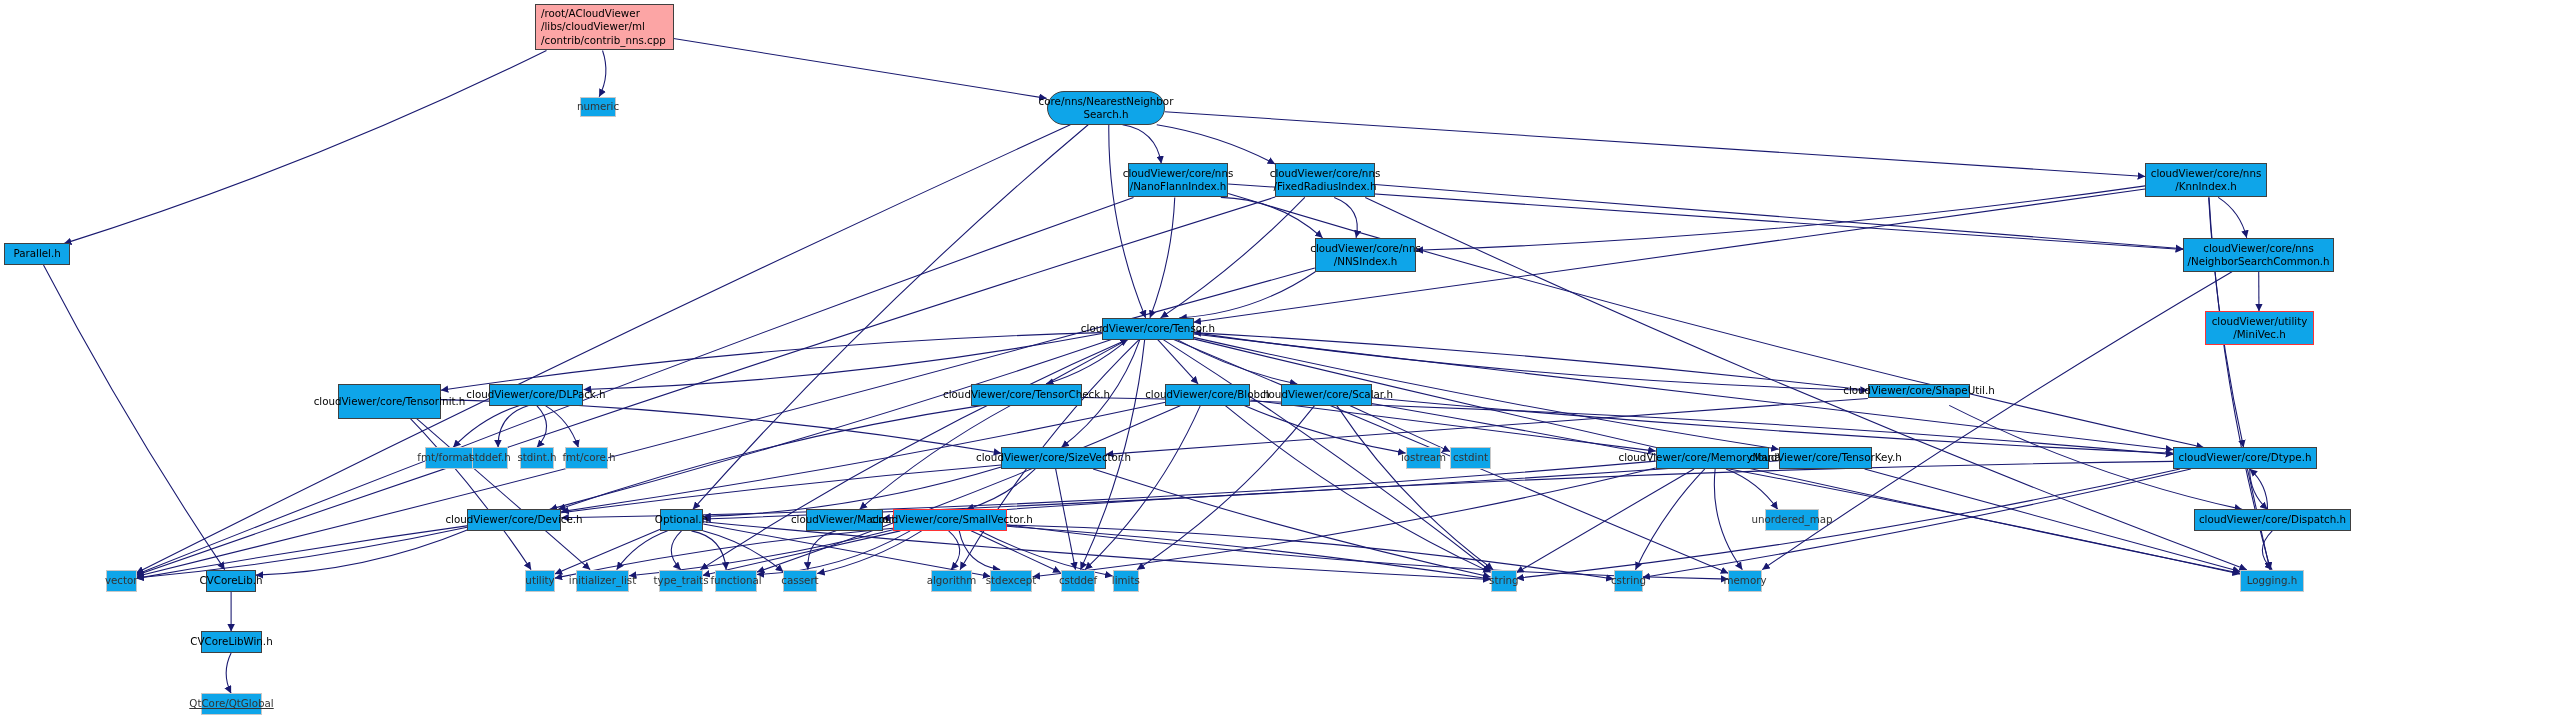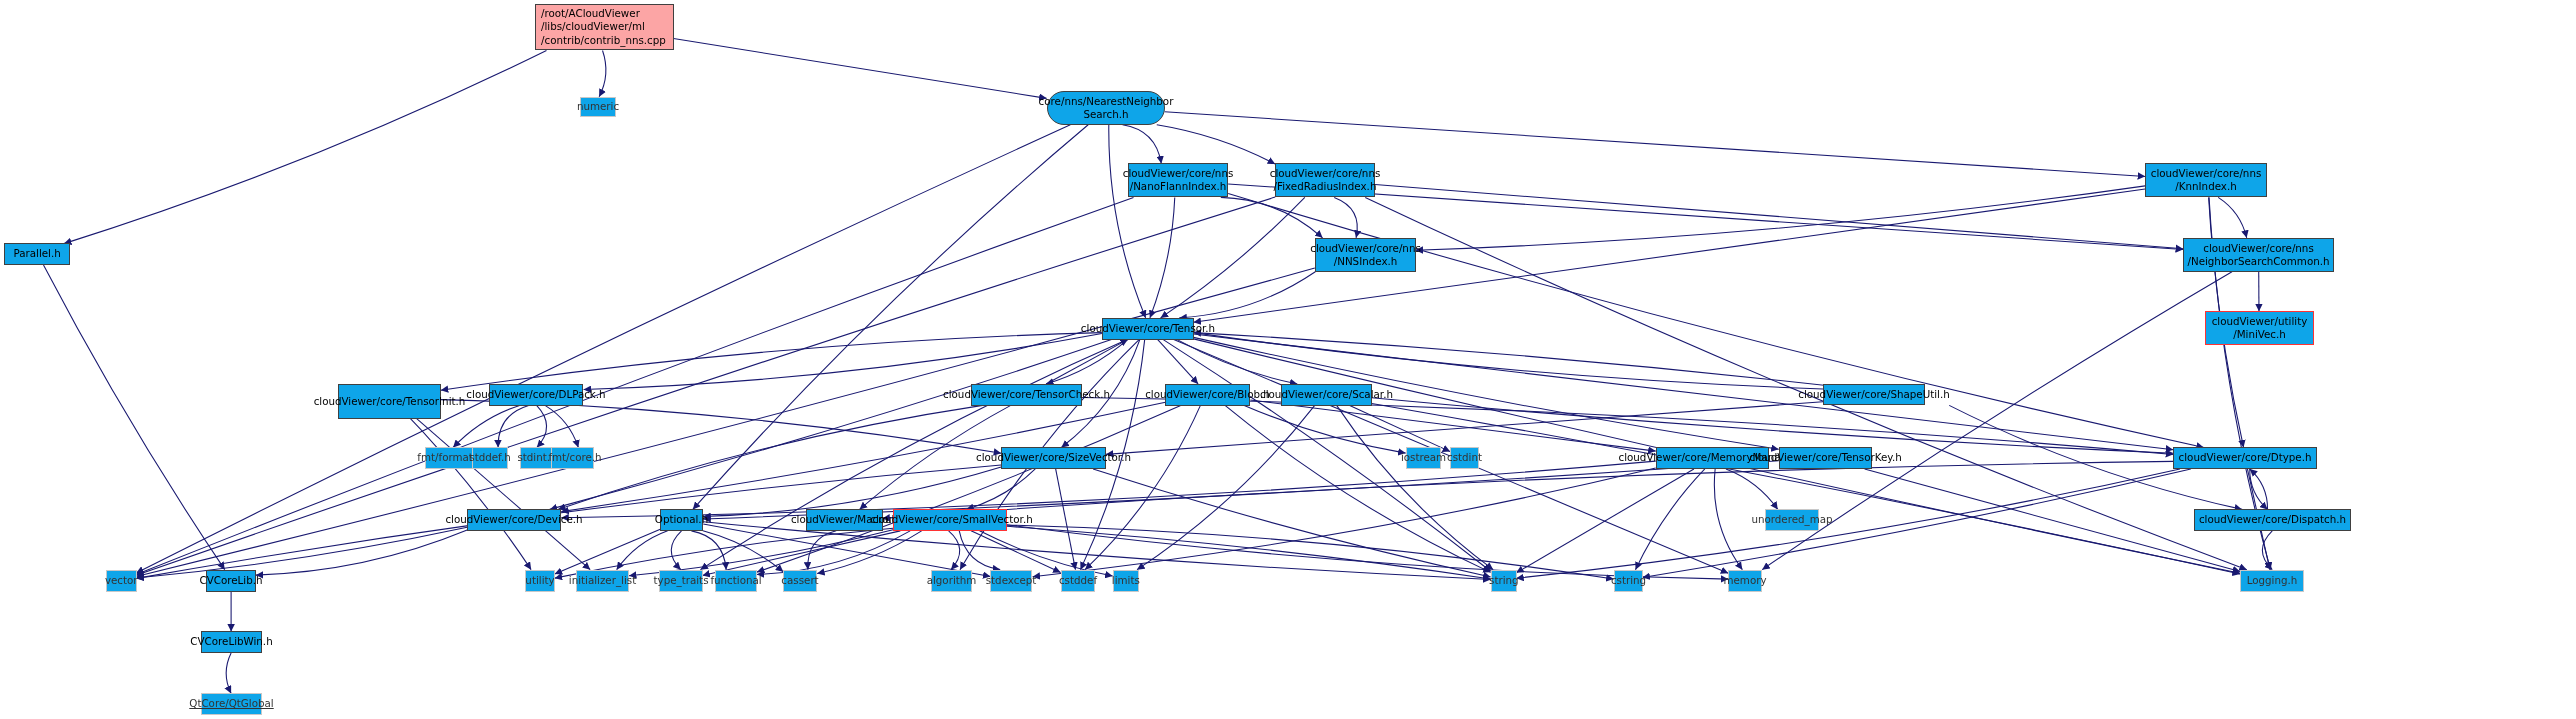--- a/index.html
+++ b/index.html
@@ -159,28 +159,28 @@
       <div class="node " style="left: 2183px; top: 238px; width: 151px; height: 34px;">cloudViewer/core/nns
 /NeighborSearchCommon.h</div>
       <div class="node red" style="left: 2205px; top: 311px; width: 109px; height: 34px;">cloudViewer/utility
 /MiniVec.h</div>
       <div class="node " style="left: 1102px; top: 318px; width: 92px; height: 21.5px;">cloudViewer/core/Tensor.h</div>
       <div class="node " style="left: 338px; top: 384px; width: 103px; height: 35px;">cloudViewer/core/TensorInit.h</div>
       <div class="node " style="left: 489px; top: 384px; width: 94px; height: 21.5px;">cloudViewer/core/DLPack.h</div>
       <div class="node " style="left: 971px; top: 384px; width: 111px; height: 21.5px;">cloudViewer/core/TensorCheck.h</div>
       <div class="node " style="left: 1165px; top: 384px; width: 85px; height: 21.5px;">cloudViewer/core/Blob.h</div>
       <div class="node " style="left: 1281px; top: 384px; width: 91px; height: 21.5px;">cloudViewer/core/Scalar.h</div>
-      <div class="node " style="left: 1823px; top: 384px; width: 102px; height: 21px; text-align: right;">cloudViewer/core/ShapeUtil.h</div>
+      <div class="node " style="left: 1868px; top: 384px; width: 102px; height: 14px; text-align: right;">cloudViewer/core/ShapeUtil.h</div>
       <div class="node sys" style="left: 425px; top: 447px; width: 50px; height: 21.5px;">fmt/format.h</div>
       <div class="node sys" style="left: 472px; top: 447px; width: 36px; height: 21.5px;">stddef.h</div>
       <div class="node sys" style="left: 520px; top: 447px; width: 34px; height: 21.5px;">stdint.h</div>
-      <div class="node sys" style="left: 551px; top: 447px; width: 43px; height: 21.5px; padding-left: 10px;">fmt/core.h</div>
+      <div class="node sys" style="left: 565px; top: 447px; width: 43px; height: 21.5px; padding-left: 10px;">fmt/core.h</div>
       <div class="node " style="left: 1001px; top: 447px; width: 105px; height: 21.5px;">cloudViewer/core/SizeVector.h</div>
       <div class="node sys" style="left: 1406px; top: 447px; width: 35px; height: 21.5px;">iostream</div>
-      <div class="node sys" style="left: 1450px; top: 447px; width: 29px; height: 21.5px;">cstdint</div>
+      <div class="node sys" style="left: 1450px; top: 447px; width: 41px; height: 21.5px;">cstdint</div>
       <div class="node " style="left: 1656px; top: 447px; width: 113px; height: 21.5px;">cloudViewer/core/MemoryManager.h</div>
       <div class="node " style="left: 1779px; top: 447px; width: 93px; height: 21.5px;">cloudViewer/core/TensorKey.h</div>
       <div class="node " style="left: 2173px; top: 447px; width: 144px; height: 21.5px;">cloudViewer/core/Dtype.h</div>
       <div class="node " style="left: 467px; top: 509px; width: 94px; height: 21.5px;">cloudViewer/core/Device.h</div>
       <div class="node " style="left: 660px; top: 509px; width: 43px; height: 21.5px;">Optional.h</div>
       <div class="node " style="left: 806px; top: 509px; width: 77px; height: 21.5px;">cloudViewer/Macro.h</div>
       <div class="node red" style="left: 893px; top: 509px; width: 114px; height: 21.5px; padding-left: 8px;">cloudViewer/core/SmallVector.h</div>
       <div class="node sys" style="left: 1765px; top: 509px; width: 54px; height: 21.5px;">unordered_map</div>
       <div class="node " style="left: 2194px; top: 509px; width: 157px; height: 21.5px;">cloudViewer/core/Dispatch.h</div>
       <div class="node sys" style="left: 106px; top: 570px; width: 30.5px; height: 21.5px;">vector</div>

